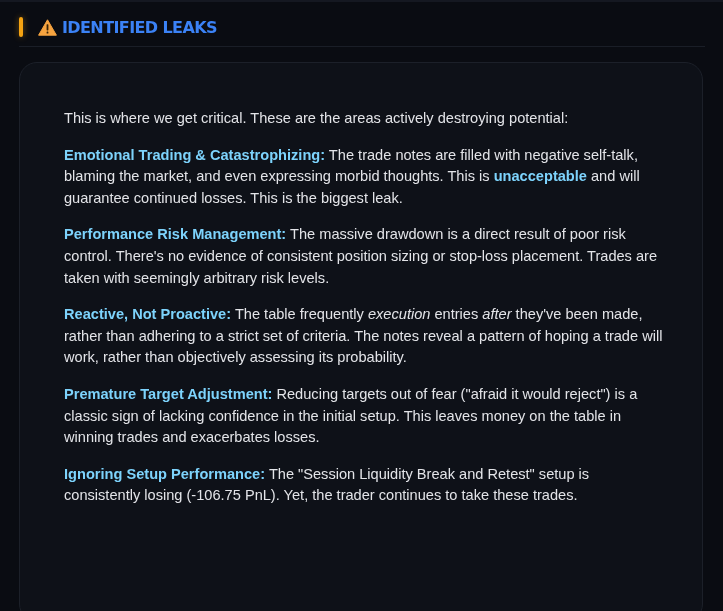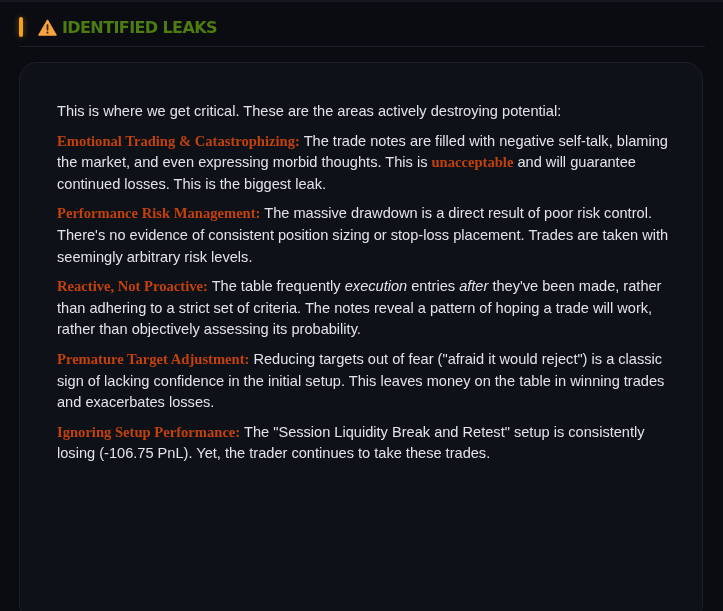--- a/index.html
+++ b/index.html
@@ -43,21 +43,21 @@
       width: 19px;
       height: 17px;
       margin-right: 5px;
       display: inline-block;
     }
     .title {
       font-family: "DejaVu Sans", sans-serif;
       font-weight: bold;
       font-size: 16px;
       letter-spacing: -0.6px;
-      color: #4d7c0f;
+      color: #3b82f6;
     }
     .divider {
       position: absolute;
       left: 19px;
       top: 46px;
       width: 686px;
       height: 1px;
       background: #1a1e27;
     }
     .card {
@@ -74,26 +74,25 @@
     .card-body {
       position: absolute;
       left: 29px;
       top: 30px;
       width: 630px;
       font-size: 14.6px;
       line-height: 21.6px;
       color: #e3e4e8;
     }
     .card-body p {
-      margin: 8px;
+      margin: 15px;
     }
     .card-body b {
       font-weight: bold;
-      color: #c2410c;
-      font-family: Liberation Serif, serif;
+      color: #7dd3fc;
     }
     .card-body i {
       font-style: italic;
     }
   </style>
 </head>
 <body>
 
 <div class="section">
   <div class="top-edge"></div>

